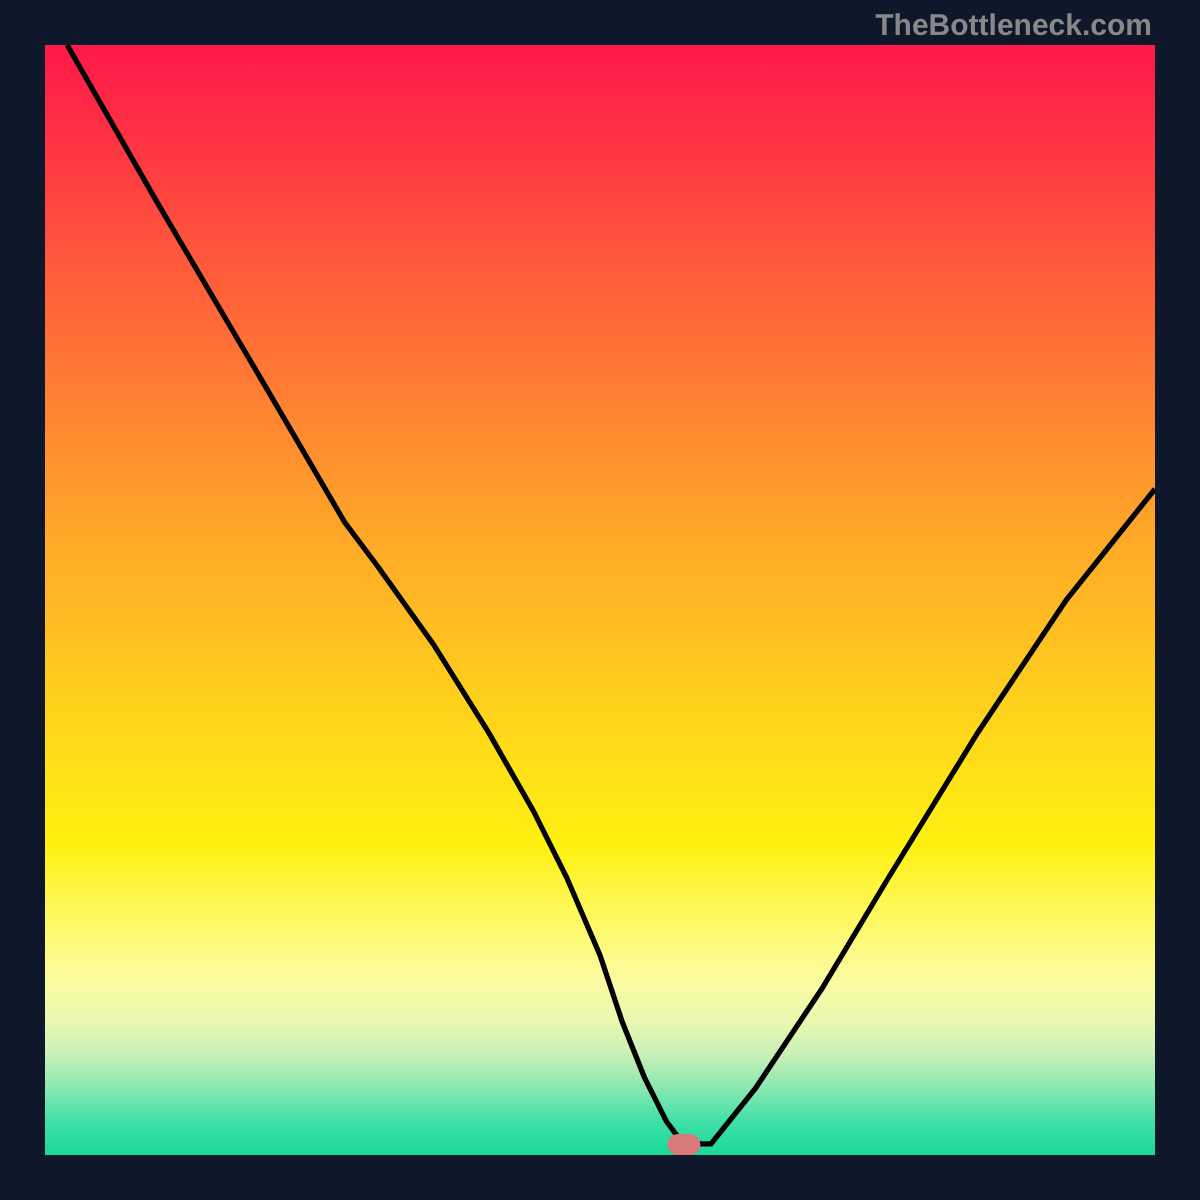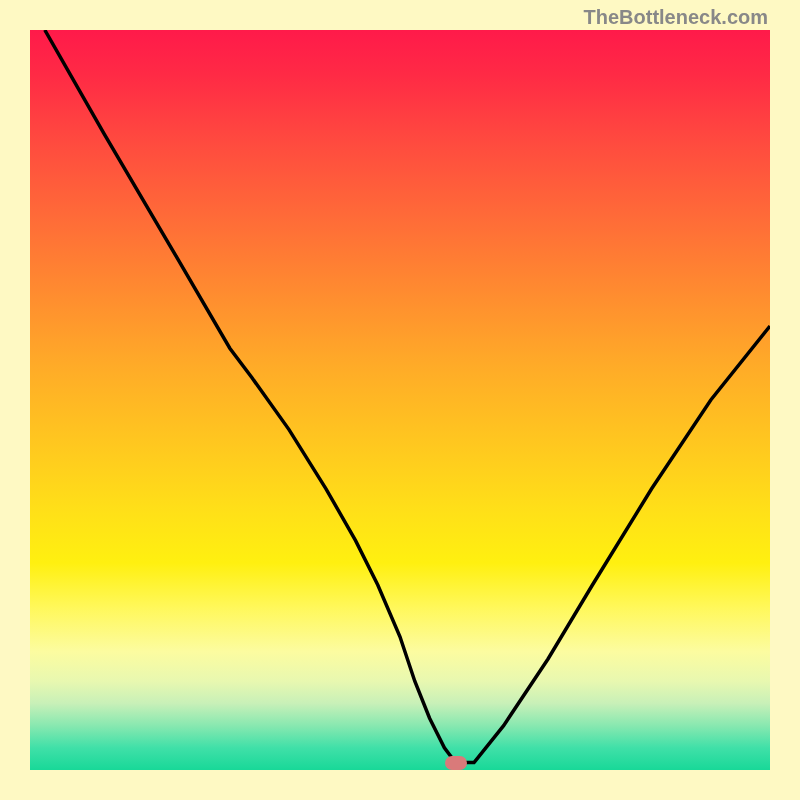--- a/index.html
+++ b/index.html
@@ -8,21 +8,21 @@
     background: #000;
     width: 800px;
     height: 800px;
     overflow: hidden;
     font-family: Arial, sans-serif;
   }
   .container {
     position: relative;
     width: 800px;
     height: 800px;
-    background: #fef9c3;
+    background: #0f172a;
   }
   .plot-area {
     position: absolute;
     left: 30px;
     top: 30px;
     width: 740px;
     height: 740px;
     background: linear-gradient(to bottom,
       #ff1a4a 0%,
       #ff2a45 6%,

